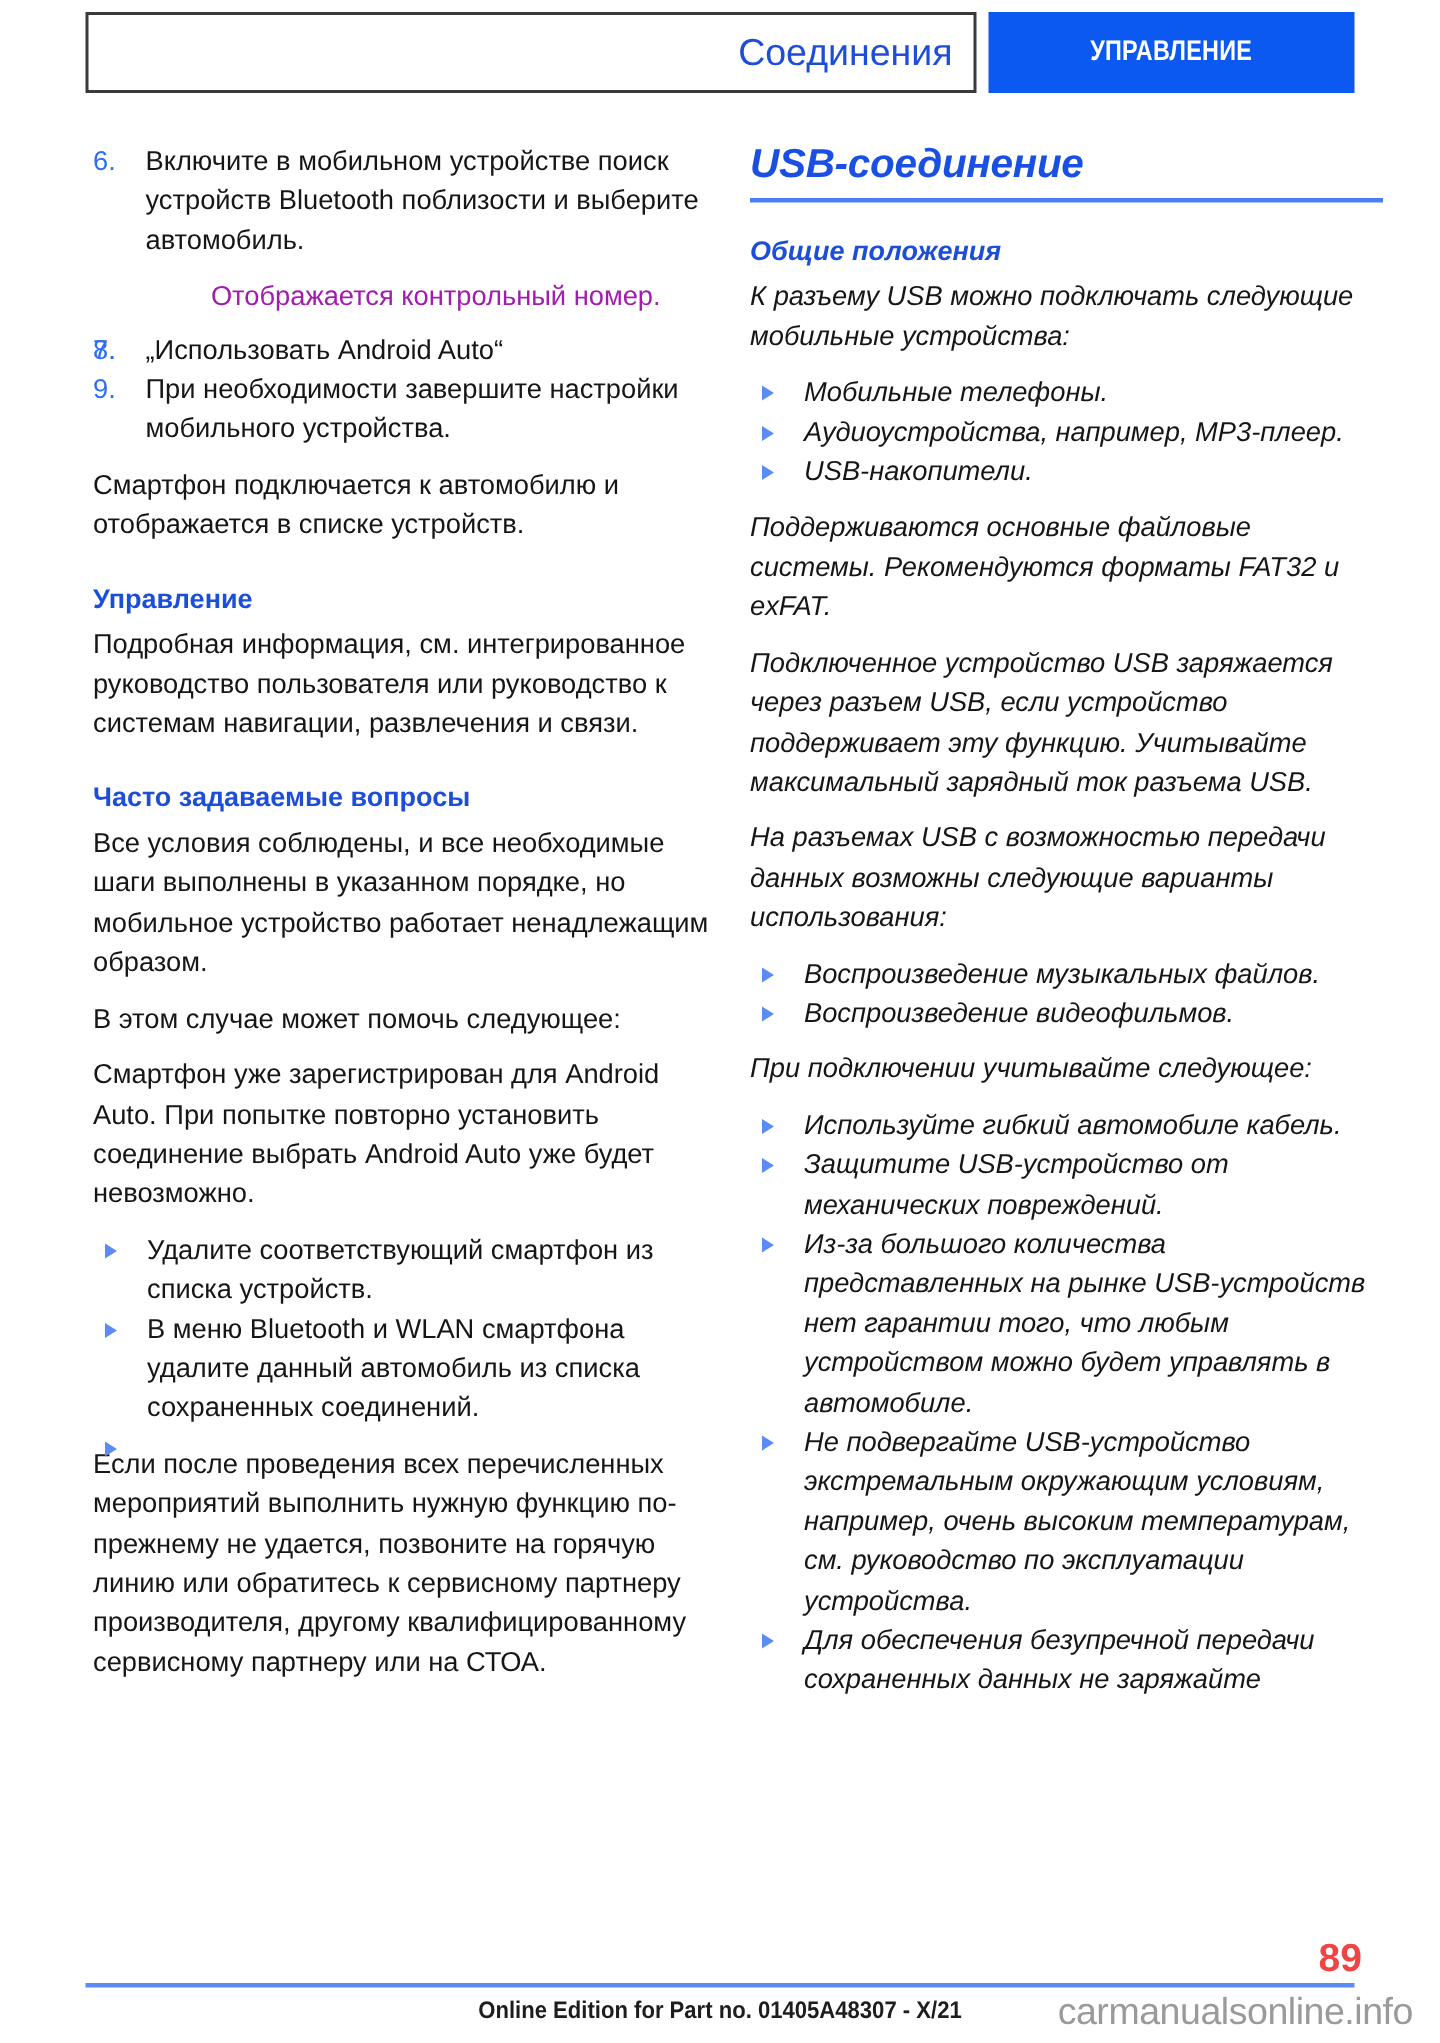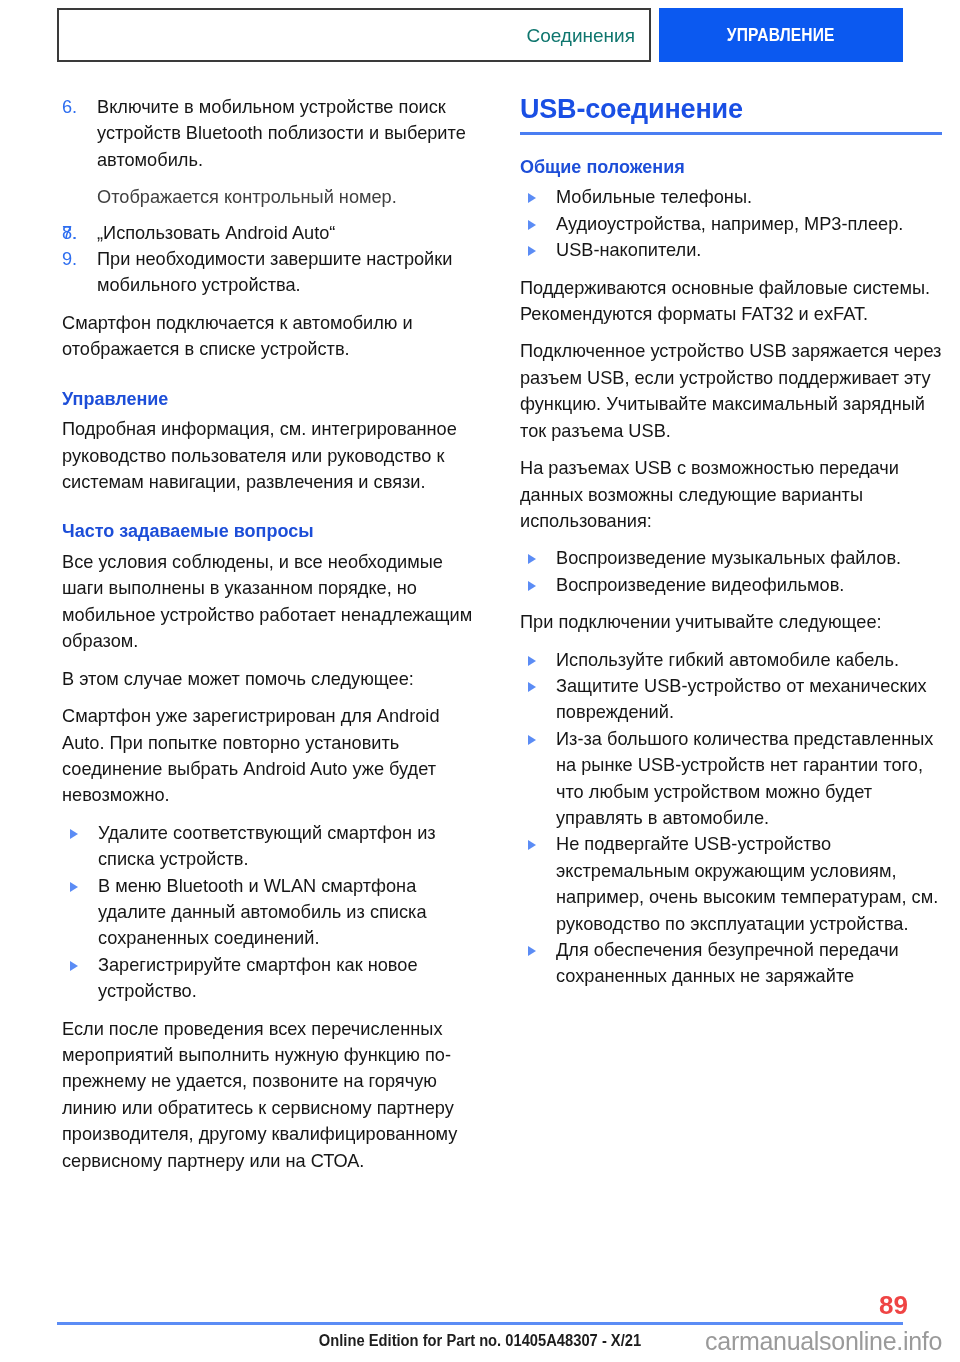--- a/index.html
+++ b/index.html
@@ -30,22 +30,22 @@
     flex: 0 0 594px;
     border: 2px solid #3a3a3a;
     box-sizing: border-box;
     display: flex;
     align-items: center;
     justify-content: flex-end;
     padding-right: 14px;
     background: #ffffff;
   }
   .header-breadcrumb span {
-    font-size: 19px;
-    color: #0f766e;
+    font-size: 25px;
+    color: #1d4ed8;
     line-height: 1;
   }
   .header-spacer {
     flex: 0 0 8px;
   }
   .header-section {
     flex: 1 1 auto;
     background: #0b59f0;
     display: flex;
     align-items: center;
@@ -67,21 +67,21 @@
     left: 0;
     top: 94px;
     width: 960px;
     display: flex;
   }
   .col {
     width: 422px;
     box-sizing: border-box;
   }
   .col-left { margin-left: 62px; }
-  .col-right { margin-left: 36px; }
+  .col-right { margin-left: 16px; font-style: italic; }
 
   
   .h1 {
     font-size: 27px;
     font-weight: bold;
     color: #1a4fe4;
     line-height: 1.18;
     margin: 0 0 6px 0;
     letter-spacing: -0.2px;
   }
@@ -126,22 +126,23 @@
     top: 0;
     width: 28px;
     color: #2e6ef0;
     font-size: 18.2px;
     line-height: 26.4px;
   }
   .sub-para {
     padding-left: 35px;
     font-size: 18.2px;
     line-height: 26.4px;
-    color: #404040;
+    color: #a21caf;
     margin: 0;
+    text-align: center;
   }
 
   
   ul.tlist {
     list-style: none;
     margin: 0 0 11px 0;
     padding: 0;
   }
   ul.tlist > li {
     position: relative;
@@ -257,33 +258,33 @@
       <li>
         <span class="tri"></span>
         <span>Удалите соответствующий смартфон из списка устройств.</span>
       </li>
       <li>
         <span class="tri"></span>
         <span>В меню Bluetooth и WLAN смартфона удалите данный автомобиль из списка сохраненных соединений.</span>
       </li>
       <li>
         <span class="tri"></span>
-        <span>Зарегистрируйте смартфон как новое устройство.</span>
       </li>
     </ul>
 
     <p class="para">Если после проведения всех перечисленных мероприятий выполнить нужную функцию по-прежнему не удается, позвоните на горячую линию или обратитесь к сервисному партнеру производителя, другому квалифицированному сервисному партнеру или на СТОА.</p>
   </div>
 
   <div class="col col-right">
 
     <h1 class="h1">USB-соединение</h1>
     <div class="h1-rule"></div>
 
     <h2 class="h2">Общие положения</h2>
+    <p class="para">К разъему USB можно подключать следующие мобильные устройства:</p>
 
     <ul class="tlist">
       <li>
         <span class="tri"></span>
         <span>Мобильные телефоны.</span>
       </li>
       <li>
         <span class="tri"></span>
         <span>Аудиоустройства, например, MP3-плеер.</span>
       </li>

